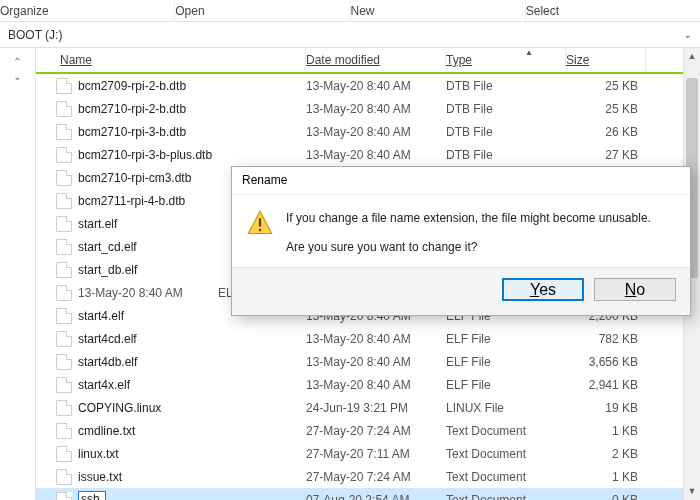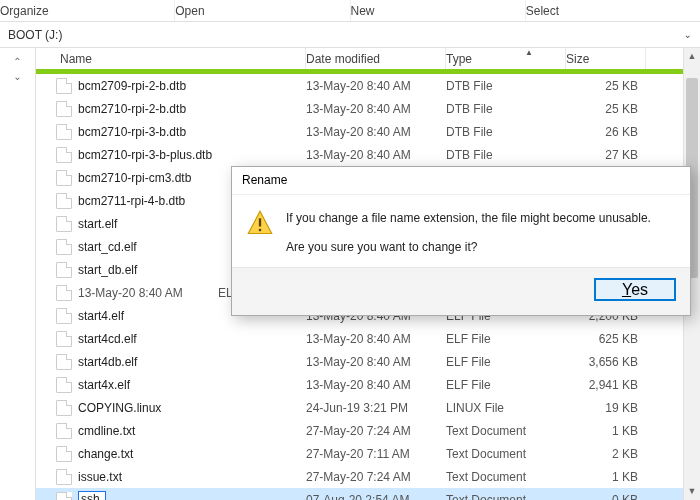--- a/index.html
+++ b/index.html
@@ -11,21 +11,21 @@
 
   .addressbar { display:flex; align-items:center; height:26px; border-bottom:1px solid #e0e0e0; padding:0 8px; }
   .address-text { font-size:12px; color:#333; flex:1; }
   .chev { font-size:10px; color:#555; }
 
   .body { display:flex; height:452px; }
   .navpane { width:36px; border-right:1px solid #e0e0e0; display:flex; flex-direction:column; align-items:center; padding-top:6px; }
   .nav-chev { font-size:10px; color:#666; margin:2px 0; cursor:pointer; }
 
   .listarea { flex:1; position:relative; overflow:hidden; }
-  .headers { display:flex; height:26px; border-bottom:5px solid #84cc16; font-size:12px; color:#444; align-items:center; padding-left:20px; position:relative; }
+  .headers { display:flex; height:26px; border-bottom:2px solid #84cc16; font-size:12px; color:#444; align-items:center; padding-left:20px; position:relative;text-decoration:underline; }
   .col-name { width:250px; padding-left:4px;}
   .col-date { width:140px; }
   .col-type { width:120px; }
   .col-size { width:80px; text-align:left;}
   .sort-ind { position:absolute; left:489px; top:0; font-size:8px; color:#555;}
   .hdiv { border-right:1px solid #e9e9e9; height:100%; display:flex; align-items:center; }
 
   .rows { font-size:12px; color:#222; }
   .row { display:flex; height:23px; align-items:center; padding-left:20px; }
   .row.selected { background:#cde8ff; }
@@ -160,21 +160,21 @@
           <span class="fname">start4.elf</span>
           <span class="fdate">13-May-20 8:40 AM</span>
           <span class="ftype">ELF File</span>
           <span class="fsize">2,200 KB</span>
         </div>
         <div class="row">
           <span class="icon file-icon"></span>
           <span class="fname">start4cd.elf</span>
           <span class="fdate">13-May-20 8:40 AM</span>
           <span class="ftype">ELF File</span>
-          <span class="fsize">625 KB</span>
+          <span class="fsize">782 KB</span>
         </div>
         <div class="row">
           <span class="icon file-icon"></span>
           <span class="fname">start4db.elf</span>
           <span class="fdate">13-May-20 8:40 AM</span>
           <span class="ftype">ELF File</span>
           <span class="fsize">3,656 KB</span>
         </div>
         <div class="row">
           <span class="icon file-icon"></span>
@@ -192,21 +192,21 @@
         </div>
         <div class="row">
           <span class="icon file-icon"></span>
           <span class="fname">cmdline.txt</span>
           <span class="fdate">27-May-20 7:24 AM</span>
           <span class="ftype">Text Document</span>
           <span class="fsize">1 KB</span>
         </div>
         <div class="row">
           <span class="icon file-icon"></span>
-          <span class="fname">change.txt</span>
+          <span class="fname">linux.txt</span>
           <span class="fdate">27-May-20 7:11 AM</span>
           <span class="ftype">Text Document</span>
           <span class="fsize">2 KB</span>
         </div>
         <div class="row">
           <span class="icon file-icon"></span>
           <span class="fname">issue.txt</span>
           <span class="fdate">27-May-20 7:24 AM</span>
           <span class="ftype">Text Document</span>
           <span class="fsize">1 KB</span>
@@ -235,17 +235,18 @@
           <rect x="11" y="17" width="2" height="2" fill="#5a4600"></rect>
         </svg>
         <div class="dlg-msg">
           <div>If you change a file name extension, the file might become unusable.</div>
           <div style="height:10px"></div>
           <div>Are you sure you want to change it?</div>
         </div>
       </div>
       <div class="dlg-btns">
         <button class="btn primary"><span class="ul">Y</span><span>es</span></button>
+        <button class="btn"><span class="ul">N</span><span>o</span></button>
       </div>
     </div>
 
   </div>
 </div>
 
 </body></html>

